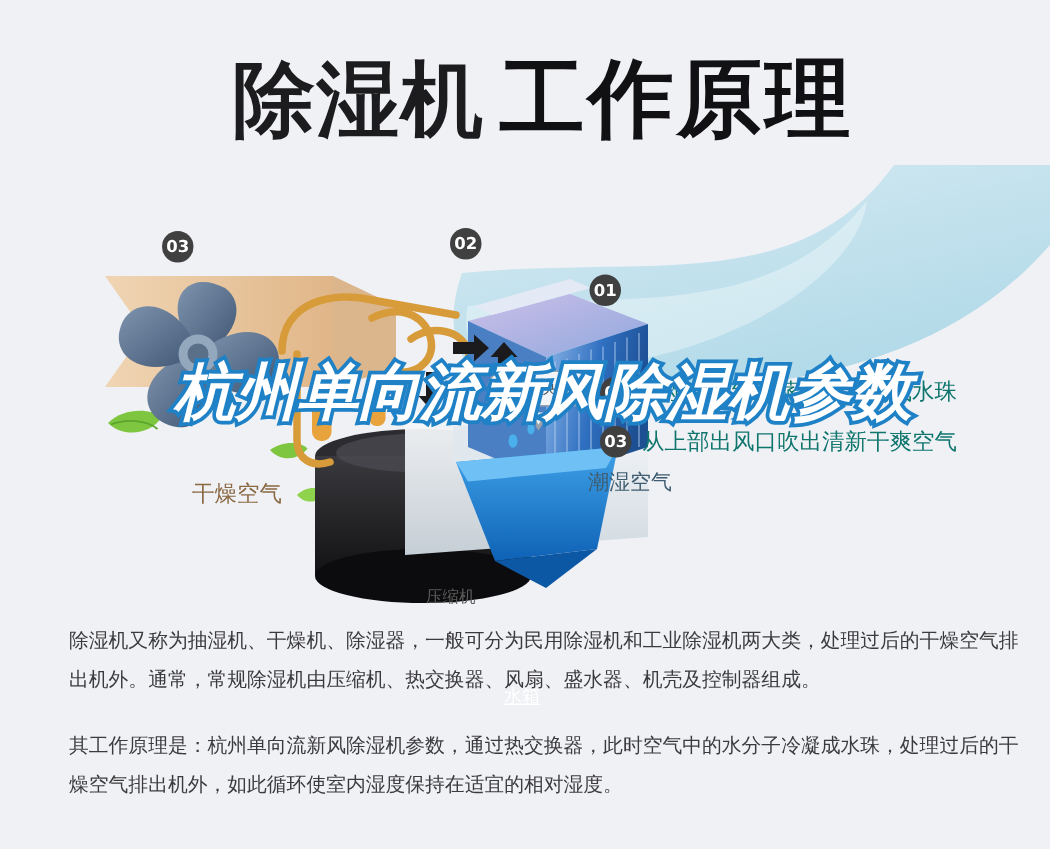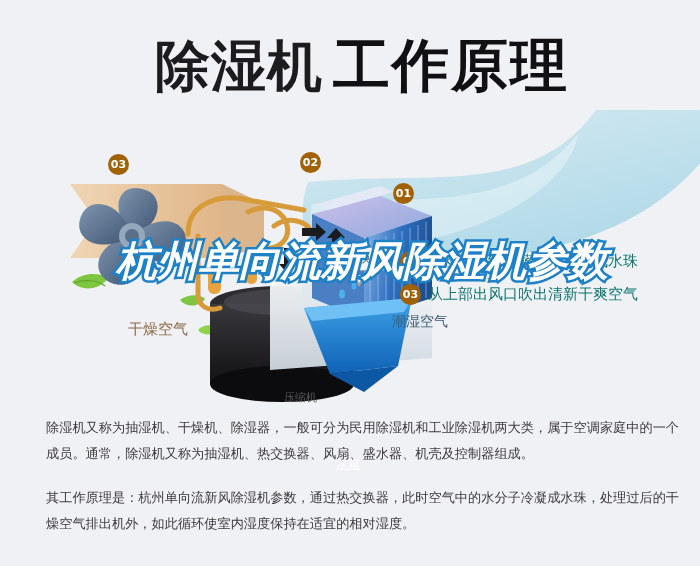--- a/index.html
+++ b/index.html
@@ -101,21 +101,21 @@
     border-top: 8px solid #f3f4f7;
   }
 
   
   .badge {
     display: inline-block;
     width: 21px; height: 21px;
     line-height: 21px;
     text-align: center;
     border-radius: 50%;
-    background: #a16207;
+    background: #404040;
     color: #ffffff;
     font-size: 11px;
     font-weight: 700;
     font-family: "DejaVu Sans", "Liberation Sans", sans-serif;
     vertical-align: middle;
   }
   .badge-float { position: absolute; }
   .badge-03-ill { left: 96px; top: 46px; }
   .badge-02-ill { left: 288px; top: 44px; }
   .badge-01-ill { left: 381px; top: 75px; }
@@ -325,17 +325,17 @@
       <span class="badge">03</span>
       <span class="legend-text">从上部出风口吹出清新干爽空气</span>
     </div>
   </div>
 
   <div class="overlay">
     <span class="overlay-inner">杭州单向流新风除湿机参数</span>
   </div>
 
   <div class="copy">
-    <p class="para1">除湿机又称为抽湿机、干燥机、除湿器，一般可分为民用除湿机和工业除湿机两大类，属于空调家庭中的一个成员。通常，除湿机又称为抽湿机、热交换器、风扇、盛水器、机壳及控制器组成。</p>
+    <p class="para1">除湿机又称为抽湿机、干燥机、除湿器，一般可分为民用除湿机和工业除湿机两大类，处理过后的干燥空气排出机外。通常，常规除湿机由压缩机、热交换器、风扇、盛水器、机壳及控制器组成。</p>
     <p class="para2">其工作原理是：杭州单向流新风除湿机参数，通过热交换器，此时空气中的水分子冷凝成水珠，处理过后的干燥空气排出机外，如此循环使室内湿度保持在适宜的相对湿度。</p>
   </div>
 
 </div>
 
 </body></html>

